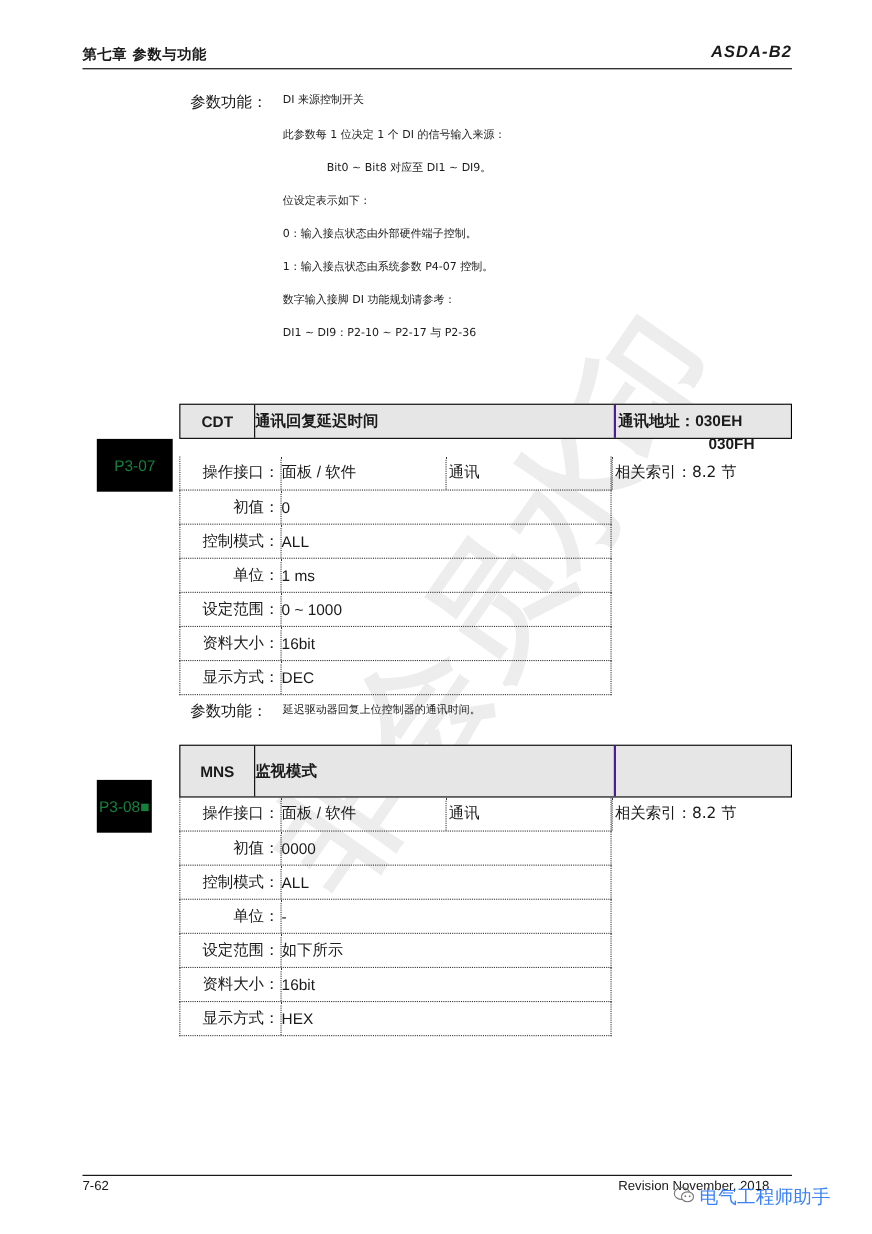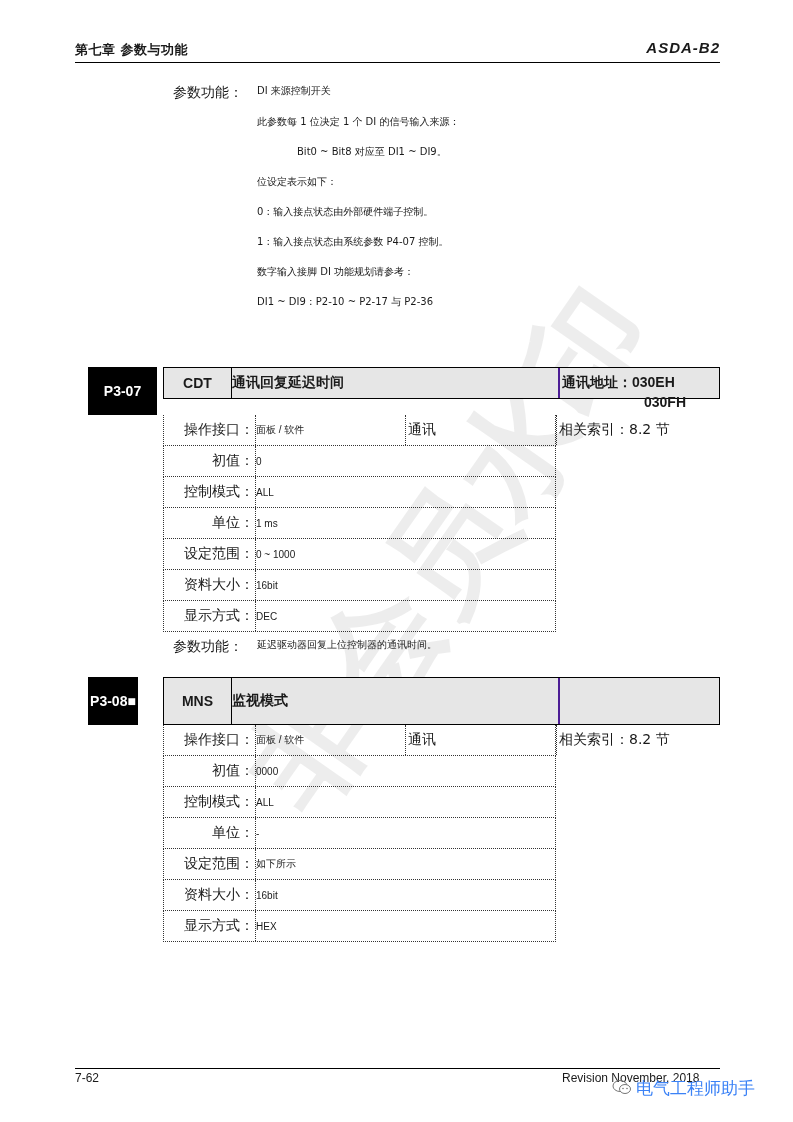--- a/index.html
+++ b/index.html
@@ -10,40 +10,40 @@
   }
   .abs { position:absolute; }
   .hdr-title { left:75px; top:41px; font-size:13px; font-weight:bold; letter-spacing:0.5px; }
   .hdr-brand { right:73px; top:39px; font-size:15px; font-weight:bold; font-style:italic; font-family:"Liberation Sans",sans-serif; letter-spacing:1px; }
   .hdr-line { left:75px; top:62px; width:645px; height:0; border-top:1.5px solid #000; }
 
   .p-label { font-size:14px; }
   .p-text { font-size:10px; }
 
   .param-id {
-    background:#000; color:#ffffff; font-weight:bold; font-size:14px;
+    background:#000; color:#15803d; font-weight:normal; font-size:14px;
     font-family:"Liberation Sans",sans-serif;
-    display:flex; align-items:center; justify-content:center;
+    display:flex; align-items:center; justify-content:center;margin-top:32px;
   }
   .param-head {
     background:#e6e6e6; border:1.5px solid #000; box-sizing:border-box;
   }
   .ph-abbr { position:absolute; top:0; bottom:0; left:0; width:67px; border-right:1px solid #000;
     display:flex; align-items:center; justify-content:center; font-weight:bold; font-size:14px; font-family:"Liberation Sans",sans-serif; }
   .ph-name { position:absolute; top:0; bottom:0; left:67px; width:326px; border-right:2px solid #4c1d95;
     display:flex; align-items:center; padding-left:1px; font-weight:bold; font-size:14px; }
   .ph-addr { position:absolute; top:4px; left:398px; font-weight:bold; font-size:14px; line-height:20px; }
   .ph-addr .l2 { padding-left:82px; font-family:"Liberation Sans",sans-serif; }
   .ph-addr .v { font-family:"Liberation Sans",sans-serif; }
 
   .row { position:absolute; left:163px; width:393px; height:31px; box-sizing:border-box;
     border-left:1px dotted #333; border-right:1px dotted #333; border-bottom:1px dotted #333; }
   .cell-label { position:absolute; left:4px; top:0; width:88px; height:30px; border-right:1px dotted #333;
     display:flex; align-items:center; justify-content:flex-end; font-size:14px; padding-right:1px; box-sizing:border-box; }
-  .cell-value { position:absolute; left:92px; top:0; height:30px; display:flex; align-items:center; font-size:10px; font-family:"Liberation Sans",sans-serif; }
+  .cell-value { position:absolute; left:92px; top:0; height:30px; display:flex; align-items:center; font-size:14px; font-family:"Liberation Sans",sans-serif; }
   .cell-extra { position:absolute; left:241px; top:0; height:30px; width:152px; border-left:1px dotted #333;
     display:flex; align-items:center; padding-left:2px; font-size:14px; box-sizing:border-box; }
   .related { position:absolute; font-size:14px; border-left:1px dotted #333; padding-left:2px; height:30px; display:flex; align-items:center; }
 
   .footer-line { left:75px; top:1068px; width:645px; border-top:1px solid #000; }
   .footer-page { left:75px; top:1071px; font-size:12px; font-family:"Liberation Sans",sans-serif; }
   .footer-rev { left:562px; top:1071px; font-size:12px; font-family:"Liberation Sans",sans-serif; }
   .footer-wm { left:612px; top:1077px; font-size:17px; color:#3b82f6; display:flex; align-items:center; gap:4px; }
 
   .watermark { position:absolute; left:150px; top:250px; width:600px; height:600px; pointer-events:none;

